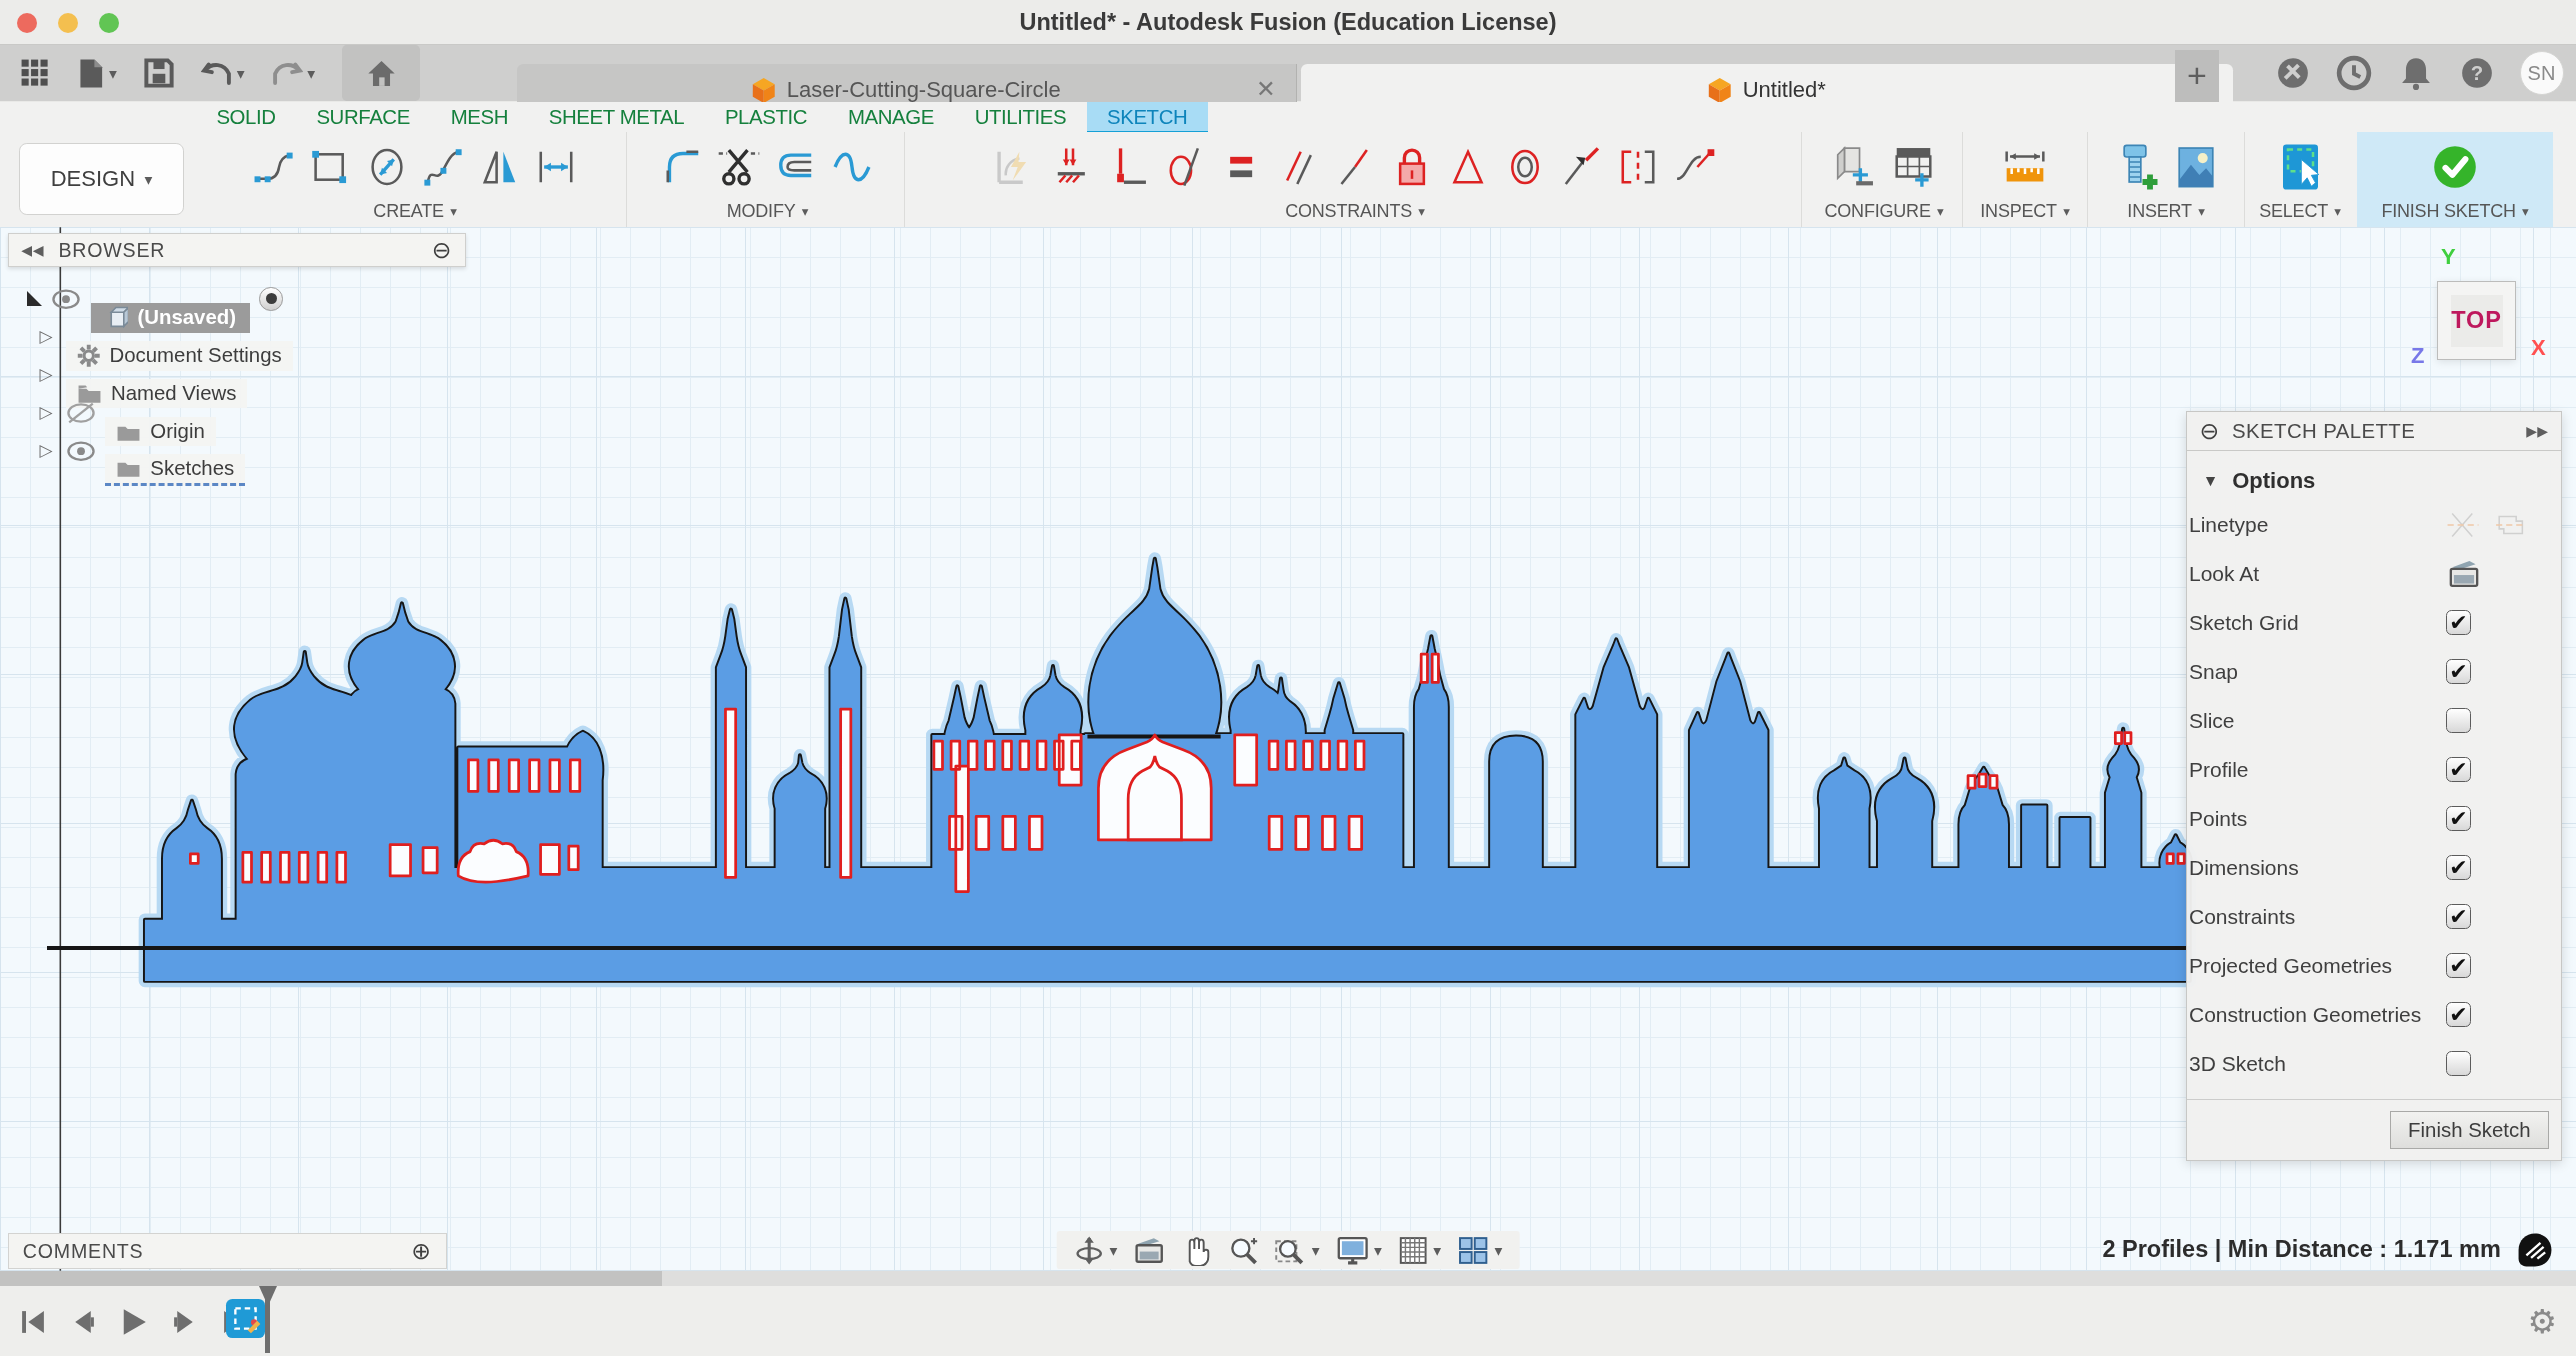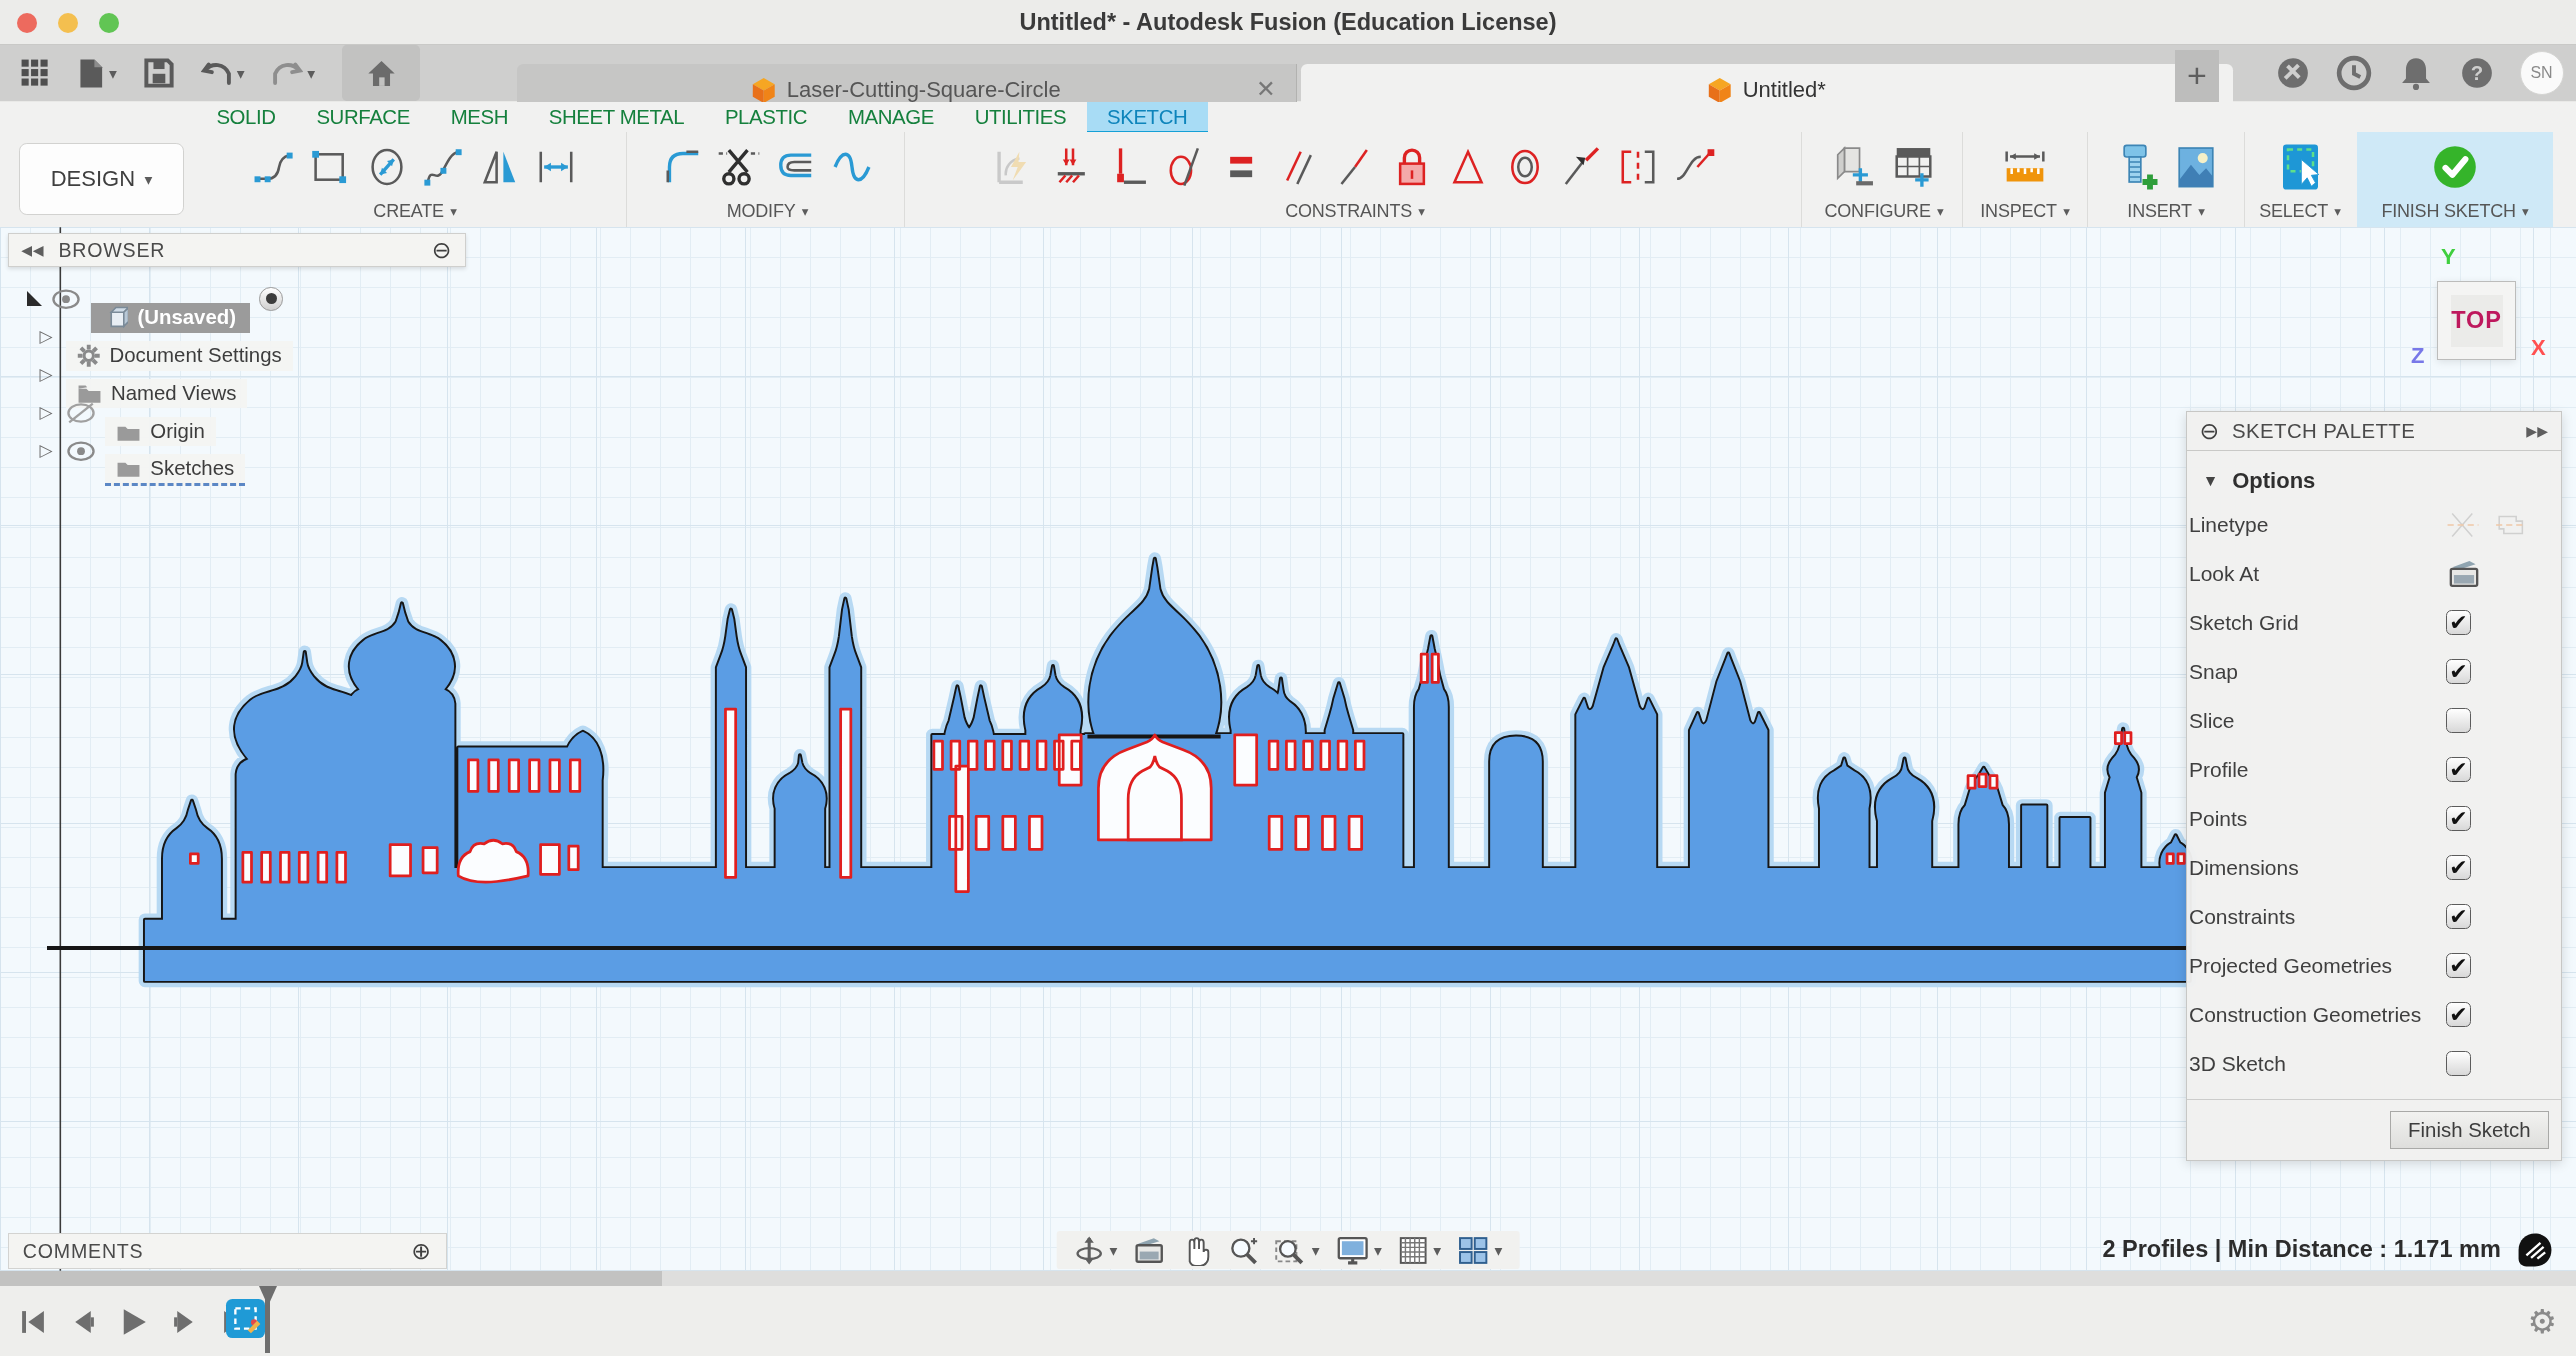--- a/index.html
+++ b/index.html
@@ -25,21 +25,21 @@
   .doctab { position:absolute; top:19px; height:52px; display:flex; align-items:center; justify-content:center; gap:11px; font-size:22px; }
   .doctab.inactive { left:517px; width:780px; background:#c6c6c5; color:#555; border-right:0.8px solid #b2b2b0; border-top-left-radius:6.3px; }
   .doctab.active { left:1301px; width:932px; background:#f1f1f0; color:#333; border-top-left-radius:6.3px; border-top-right-radius:6.3px;align-items:center; }
   .tab-close { position:absolute; font-size:23.5px; color:#777; top:11px; }
   .doctab.inactive .tab-close { right:20.4px; }
   .doctab.active .tab-close { right:19px; }
   .newtab-btn { position:absolute; left:2175px; top:4.7px; width:44px; height:52px; background:#bdbdbc;
     color:#5e5e5e; font-size:34px; display:flex; align-items:center; justify-content:center; }
   .globalicons { position:absolute; right:12.5px; top:0; height:56px; display:flex; align-items:center; gap:23.5px; }
   .gicon { width:38px; height:38px; display:flex; align-items:center; justify-content:center; color:#6e6e6e; }
-  .avatar { width:44px; height:44px; border-radius:50%; background:#fafafa; color:#8a8a8a; font-size:16px;
+  .avatar { width:44px; height:44px; border-radius:50%; background:#fafafa; color:#8a8a8a; font-size:20px;
     display:flex; align-items:center; justify-content:center; border:0.8px solid #d5d5d3; }
 
   
   .ribbontabs { position:absolute; left:0; top:102px; width:100%; height:30px; background:#f1f1f0; display:flex; align-items:center; }
   .rtab { position:relative; height:30px; line-height:30px; padding:0 20.4px; font-size:20.4px; color:#15803d; letter-spacing:-0.4px; }
   .rtab.active { background:#a8dcf5; color:#0d84bb; }
   .rtab.active::after { content:""; position:absolute; left:0; right:0; bottom:-4.7px; height:5.5px; background:#14a0d6; }
 
   
   .ribbon { position:absolute; left:0; top:132px; width:100%; height:96px; background:#f1f1f0; border-bottom:0.8px solid #d4d4d2; }

